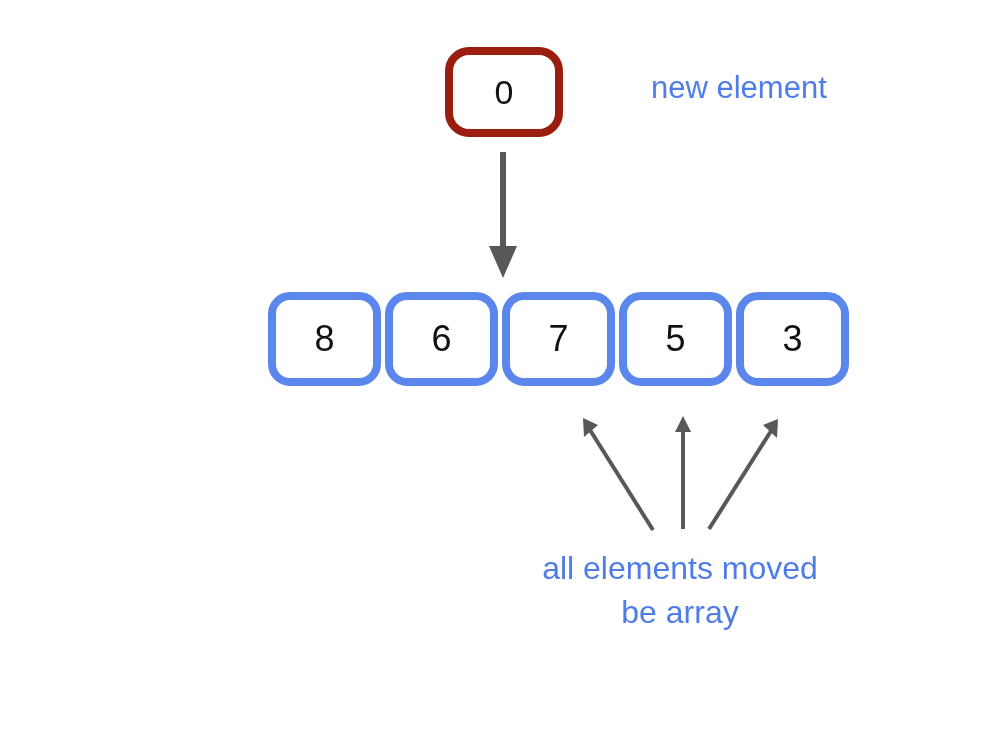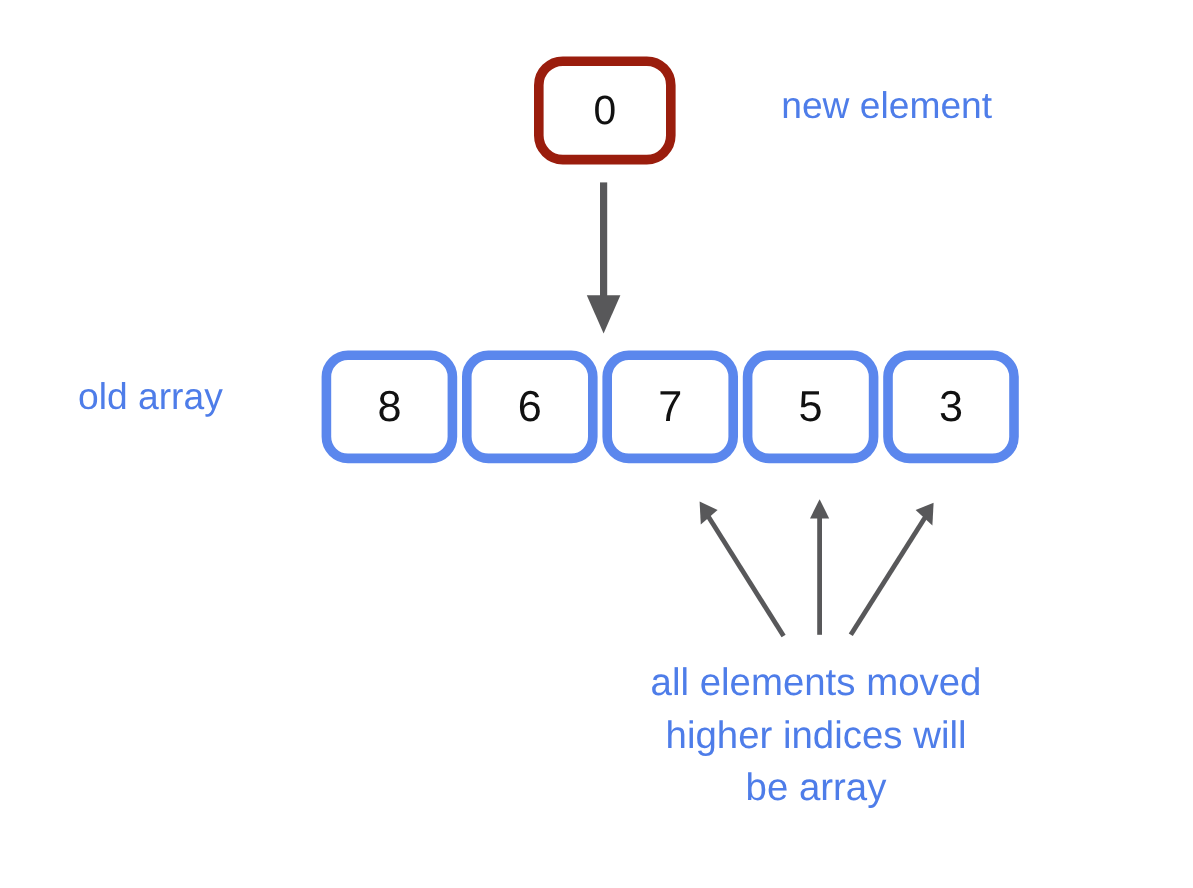--- a/index.html
+++ b/index.html
@@ -98,21 +98,20 @@
 <body>
 
 <div class="canvas">
 
   <div class="new-element-box">
     <span class="cell-value">0</span>
   </div>
 
   <div class="label-blue new-element-label">new element</div>
 
-  <div class="label-blue old-array-label">old array</div>
 
   <div class="array-row">
     <div class="array-cell">
       <span class="cell-value">8</span>
     </div>
     <div class="array-cell">
       <span class="cell-value">6</span>
     </div>
     <div class="array-cell">
       <span class="cell-value">7</span>
@@ -143,17 +142,16 @@
     </g>
 
     <g stroke="#58585a" fill="#58585a">
       <line x1="709" y1="529" x2="771" y2="431" stroke-width="4"></line>
       <polygon points="778,419 763,425 777,438" stroke="none"></polygon>
     </g>
   </svg>
 
   <div class="annotation">
     <div>all elements moved</div>
-    <div>higher indices will</div>
     <div>be array</div>
   </div>
 
 </div>
 
 </body></html>

